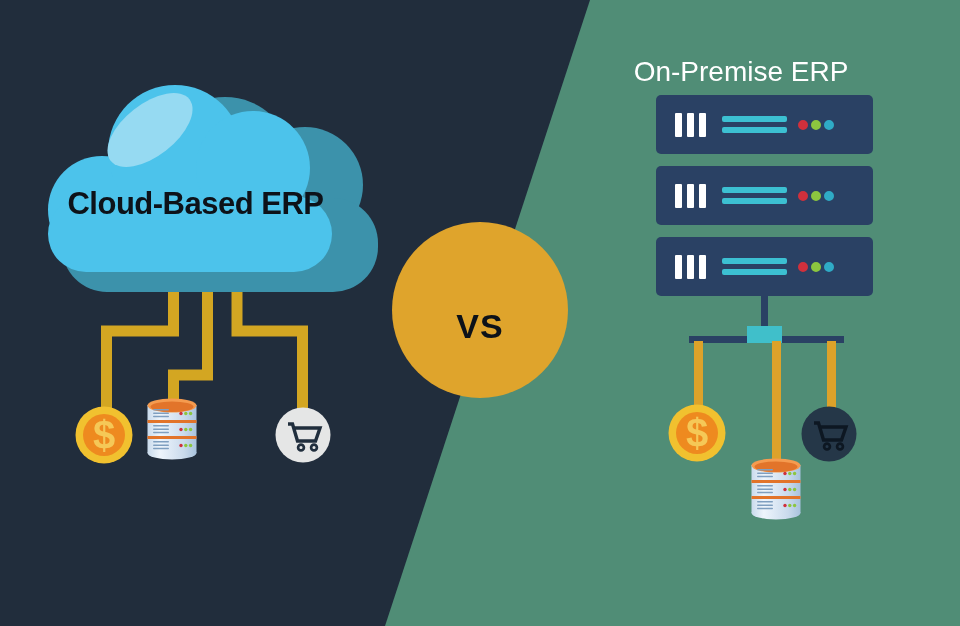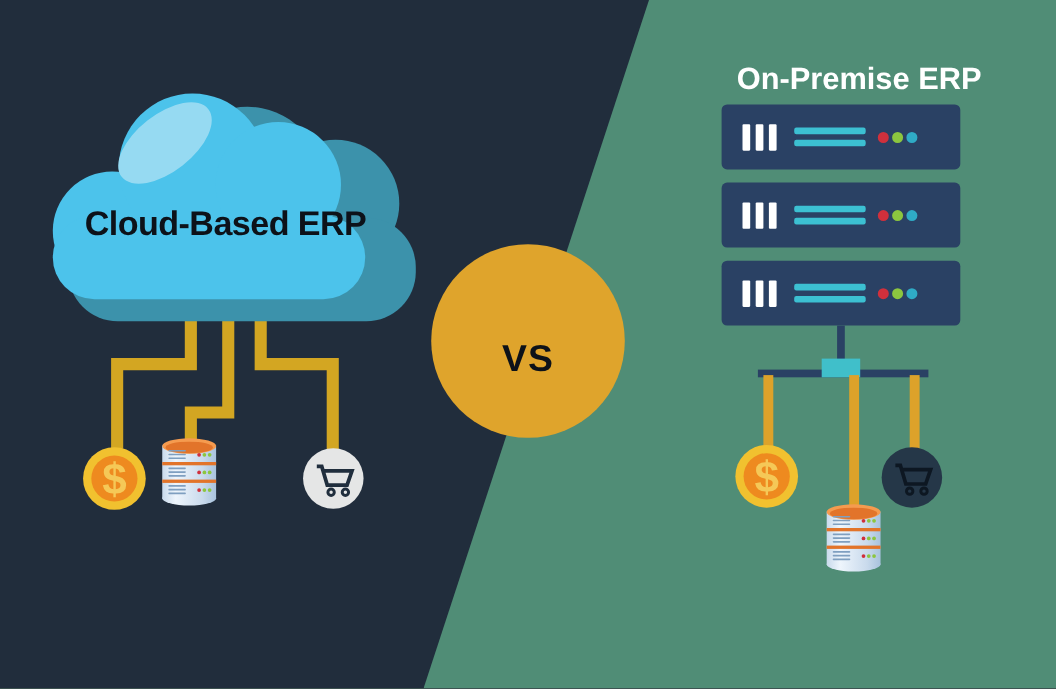--- a/index.html
+++ b/index.html
@@ -20,24 +20,24 @@
   body{font-family:"Liberation Sans", sans-serif;background:#444;}
   .canvas{position:relative;width:960px;height:626px;background:var(--bg-dark);overflow:hidden;}
   .green-bg{position:absolute;inset:0;background:var(--bg-green);
     clip-path:polygon(590px 0, 960px 0, 960px 626px, 385px 626px);}
   .abs{position:absolute;}
   
   .vs-circle{position:absolute;left:392px;top:222px;width:176px;height:176px;border-radius:50%;
     background:var(--vs-gold);display:flex;align-items:center;justify-content:center;}
   .vs-text{font-size:34px;font-weight:bold;color:var(--ink-dark);letter-spacing:1px;margin-top:32px;}
   
-  .cloud-label{position:absolute;left:58px;top:186px;width:275px;text-align:right;
+  .cloud-label{position:absolute;left:58px;top:186px;width:275px;text-align:center;
     font-size:31px;font-weight:bold;color:var(--ink-dark);letter-spacing:-0.5px;}
-  .right-title{position:absolute;left:656px;top:56px;width:250px;text-align:center;
-    font-size:28px;font-weight:bold;color:var(--title-white);letter-spacing:0;}
+  .right-title{position:absolute;left:616px;top:56px;width:250px;text-align:center;
+    font-size:28px;font-weight:normal;color:var(--title-white);letter-spacing:0;}
   
   .server-rack{position:absolute;left:656px;top:95px;width:217px;}
   .server-row{width:217px;height:59px;background:var(--server-navy);border-radius:5px;
     margin-bottom:12px;display:flex;align-items:center;}
   .srv-bars{display:flex;gap:5px;margin-left:19px;}
   .srv-bars span{display:block;width:7px;height:24px;background:var(--server-bar-white);border-radius:1px;}
   .srv-lines{display:flex;flex-direction:column;gap:5px;margin-left:16px;}
   .srv-lines span{display:block;width:65px;height:6px;background:var(--server-line-teal);border-radius:2px;}
   .srv-dots{display:flex;gap:3px;margin-left:11px;}
   .srv-dots i{display:block;width:8px;height:8px;border-radius:50%;border:5px solid;}

